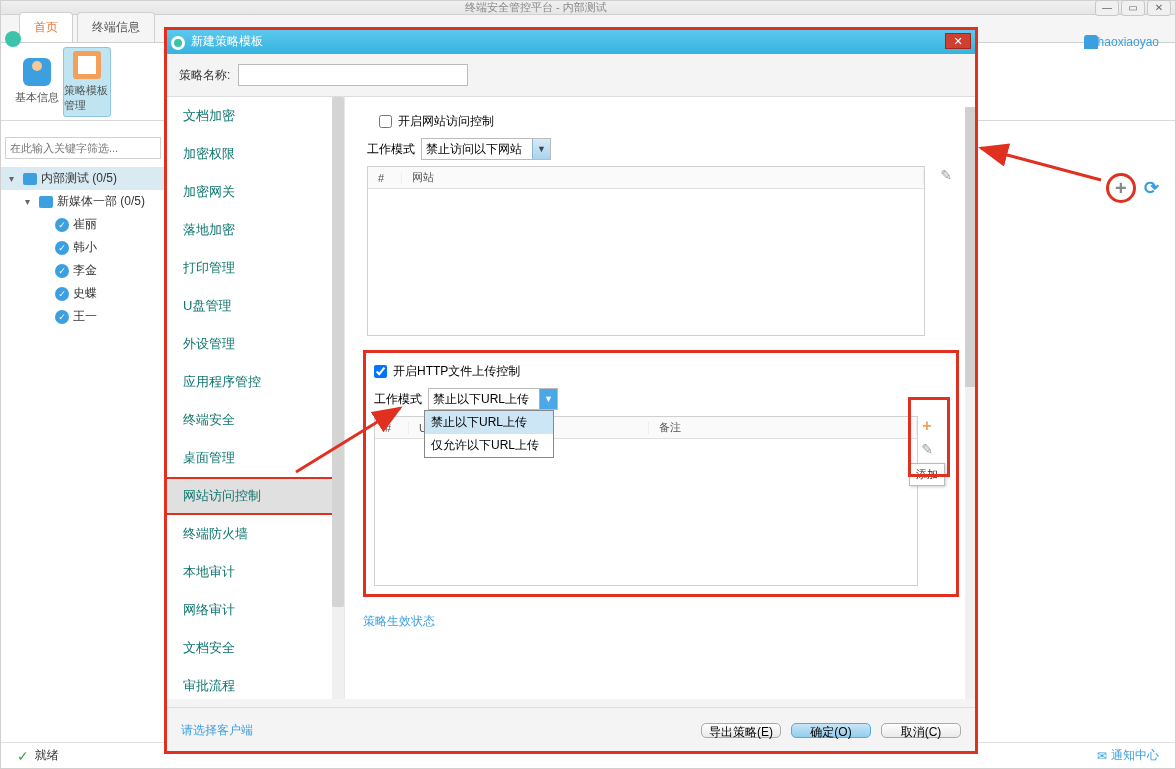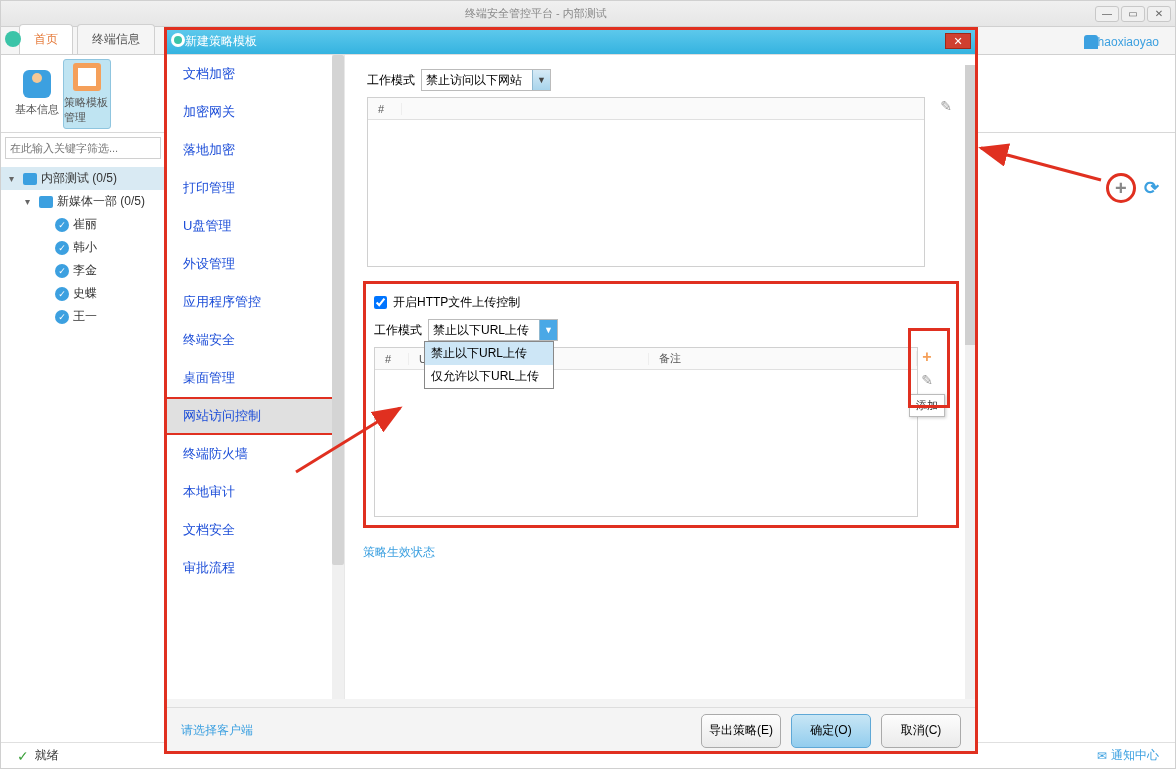--- a/index.html
+++ b/index.html
@@ -1,19 +1,19 @@
 <!DOCTYPE html>
 <html><head>
   <meta charset="utf-8">
   <style>
     * { margin: 0; padding: 0; box-sizing: border-box; font-family: "Microsoft YaHei", sans-serif; font-size: 12px; }
     body { background: #f5f5f5; position: relative; width: 1176px; height: 769px; overflow: hidden; }
     
     .main-window { position: absolute; top: 0; left: 0; width: 1176px; height: 769px; background: #fff; border: 1px solid #d0d0d0; }
-    .main-titlebar { height: 26px; background: linear-gradient(#f0f0f0,#e6e6e6); border-bottom: 1px solid #d0d0d0; display: flex; align-items: center; justify-content: space-between; padding: 0 4px; }
+    .main-titlebar { height: 14px; background: linear-gradient(#f0f0f0,#e6e6e6); border-bottom: 1px solid #d0d0d0; display: flex; align-items: center; justify-content: space-between; padding: 0 4px; }
     .title-text { color: #888; font-size: 11px; margin-left: 460px;}
     .win-controls { display: flex; gap: 2px; }
     .win-btn { width: 24px; height: 16px; border: 1px solid #c8c8c8; border-radius: 3px; background: #f0f0f0; display: flex; align-items: center; justify-content: center; font-size: 10px; color: #666; cursor: pointer; }
     
     .tabs-row { height: 28px; display: flex; align-items: flex-end; padding-left: 18px; border-bottom: 1px solid #d0d0d0; background: #f5f5f5; }
     .app-logo { position:absolute; left:4px; top:30px; width:16px; height:16px; border-radius:50%; background:#3bc4a8; }
     .tab { padding: 6px 14px; border: 1px solid #d0d0d0; border-bottom: none; background: #f5f5f5; margin-right: 4px; border-radius: 4px 4px 0 0; cursor: pointer; color: #555; }
     .tab.active { background: #fff; color: #e57a3a; }
     .user-area { position: absolute; right: 16px; top: 34px; color: #3ca0e0; display: flex; align-items: center; gap: 0; }
     .user-icon { width: 14px; height: 14px; background: #3ca0e0; border-radius: 3px 3px 0 0; position: relative; }
@@ -46,34 +46,34 @@
     
     .status-bar { position: absolute; bottom: 0; left: 0; right: 0; height: 26px; background: #fff; border-top: 1px solid #e0e0e0; display: flex; align-items: center; padding: 0 16px; justify-content: space-between; }
     .status-left { display: flex; align-items: center; gap: 6px; color: #333; }
     .status-check { color: #3aa03a; font-size: 14px; }
     .notify { color: #3ca0e0; display: flex; align-items: center; gap: 4px; }
     
     
     .overlay-border { position: absolute; top: 27px; left: 164px; width: 814px; height: 727px; border: 3px solid #e03020; pointer-events: none; z-index: 5; }
     .dialog { position: absolute; top: 27px; left: 164px; width: 814px; height: 727px; background: #f4f4f4; border: 1px solid #888; z-index: 4; display: flex; flex-direction: column; }
     .dlg-title { height: 26px; background: linear-gradient(#60caed,#35b3e0); display: flex; align-items: center; padding: 0 6px; color: #fff; justify-content: space-between; }
-    .dlg-title-left { display: flex; align-items: flex-start; }
+    .dlg-title-left { display: flex; align-items: flex-end; gap: 6px; }
     .dlg-icon { width: 14px; height: 14px; background: #fff; border-radius: 50%; position: relative; }
     .dlg-icon::after { content:''; position:absolute; inset:3px; background:#3bc4a8; border-radius:50%; }
     .dlg-close { width: 26px; height: 16px; background: #d04030; border: 1px solid #a02818; color: #fff; display: flex; align-items: center; justify-content: center; font-size: 11px; cursor: pointer; }
     
     .dlg-name-row { padding: 10px 14px; display: flex; align-items: center; gap: 8px; }
     .dlg-name-row label { color: #333; }
     .dlg-name-row input { width: 230px; height: 22px; border: 1px solid #bbb; padding: 2px 4px; }
     
     .dlg-body { flex: 1; display: flex; border-top: 1px solid #ddd; overflow: hidden; }
     .dlg-nav { width: 180px; background: #fff; border-right: 1px solid #e8e8e8; overflow-y: auto; position: relative; }
     .dlg-nav-sb { position:absolute; right:0; top:0; width:12px; height:100%; background:#f0f0f0;}
     .dlg-nav-thumb { position:absolute; right:0; top:0; width:12px; height:510px; background:#d4d4d4; border-radius:2px;}
-    .nav-item { padding: 10px 18px; color: #1d4ed8; cursor: pointer; font-size: 13px; }
+    .nav-item { padding: 10px 18px; color: #0f766e; cursor: pointer; font-size: 13px; }
     .nav-item.selected { background: #e0e0e0; outline: 2px solid #e03020; outline-offset: -2px; }
     
     .dlg-content { flex: 1; background: #fff; padding: 14px 18px; position: relative; overflow: hidden; }
     .content-sb { position:absolute; right:2px; top:10px; width:10px; height:650px; background:#f0f0f0; }
     .content-thumb { position:absolute; right:2px; top:10px; width:10px; height:280px; background:#d0d0d0; }
     .section-title { color: #3ca0e0; font-size: 12px; margin-bottom: 10px; }
     .checkbox-row { display: flex; align-items: center; gap: 6px; padding: 2px 0 8px 16px; }
     .checkbox-row input { width: 13px; height: 13px; }
     .mode-row { display: flex; align-items: center; gap: 6px; padding-left: 4px; margin-bottom: 6px; position: relative; }
     .mode-row select, .combo { height: 22px; border: 1px solid #bbb; padding: 2px 4px; background: #fff; width: 130px; position: relative; }
@@ -93,21 +93,21 @@
     
     .http-section { margin-top: 14px; border: 3px solid #e03020; padding: 8px 4px; position: relative; }
     .http-table-wrap { border: 1px solid #d0d0d0; height: 170px; position: relative; margin-left: 4px; margin-right: 34px; }
     .tools-box { position:absolute; right:6px; top:44px; width:42px; height:80px; border:3px solid #e03020; }
     
     .section-title2 { color: #3ca0e0; font-size: 12px; margin-top: 16px; }
     
     .dlg-footer { height: 46px; border-top: 1px solid #ddd; display: flex; align-items: center; padding: 0 16px; justify-content: space-between; background: #f4f4f4; margin-top: 8px; }
     .footer-link { color: #3ca0e0; cursor: pointer; }
     .footer-btns { display: flex; gap: 10px; }
-    .btn { min-width: 80px; height: 34px; border: 1px solid #aaa; background: linear-gradient(#fdfdfd,#eaeaea); border-radius: 5px; cursor: pointer; padding: 0 7px; }
+    .btn { min-width: 80px; height: 15px; border: 1px solid #aaa; background: linear-gradient(#fdfdfd,#eaeaea); border-radius: 5px; cursor: pointer; padding: 0 7px; }
     .btn.primary { background: linear-gradient(#c8e6f5,#92cdee); border-color: #5fa8d6; }
     
     
     .arrow-svg { position: absolute; pointer-events: none; z-index: 10; }
   </style>
 </head>
 <body>
 
 <div class="main-window">
   <div class="main-titlebar">
@@ -197,53 +197,64 @@
 
 <div class="dialog">
   <div class="dlg-title">
     <div class="dlg-title-left">
       <span class="dlg-icon"></span>
       <span>新建策略模板</span>
     </div>
     <div class="dlg-close">✕</div>
   </div>
 
+  <div class="dlg-name-row">
+    <label>策略名称:</label>
+    <input type="text" style="">
+  </div>
 
   <div class="dlg-body">
     <div class="dlg-nav">
       <div class="nav-item">文档加密</div>
+      <div class="nav-item">加密权限</div>
       <div class="nav-item">加密网关</div>
       <div class="nav-item">落地加密</div>
       <div class="nav-item">打印管理</div>
       <div class="nav-item">U盘管理</div>
       <div class="nav-item">外设管理</div>
       <div class="nav-item">应用程序管控</div>
       <div class="nav-item">终端安全</div>
       <div class="nav-item">桌面管理</div>
       <div class="nav-item selected">网站访问控制</div>
       <div class="nav-item">终端防火墙</div>
       <div class="nav-item">本地审计</div>
+      <div class="nav-item">网络审计</div>
       <div class="nav-item">文档安全</div>
       <div class="nav-item">审批流程</div>
       <div class="dlg-nav-sb"></div>
       <div class="dlg-nav-thumb"></div>
     </div>
 
     <div class="dlg-content">
 
+      <div class="checkbox-row">
+        <input type="checkbox" style="">
+        <span>开启网站访问控制</span>
+      </div>
       <div class="mode-row">
         <span>工作模式</span>
         <div class="combo">
           <span>禁止访问以下网站</span>
           <span class="combo-arrow">▼</span>
         </div>
       </div>
       <div class="table-wrap">
         <div class="table-head">
           <div class="th" style="width:34px">#</div>
+          <div class="th" style="flex:1">网站</div>
         </div>
         <div class="table-tools">
           <span class="tool-icon">✎</span>
         </div>
       </div>
 
       <div class="http-section">
         <div class="checkbox-row" style="padding-left:4px">
           <input type="checkbox" checked="" style="">
           <span>开启HTTP文件上传控制</span>

